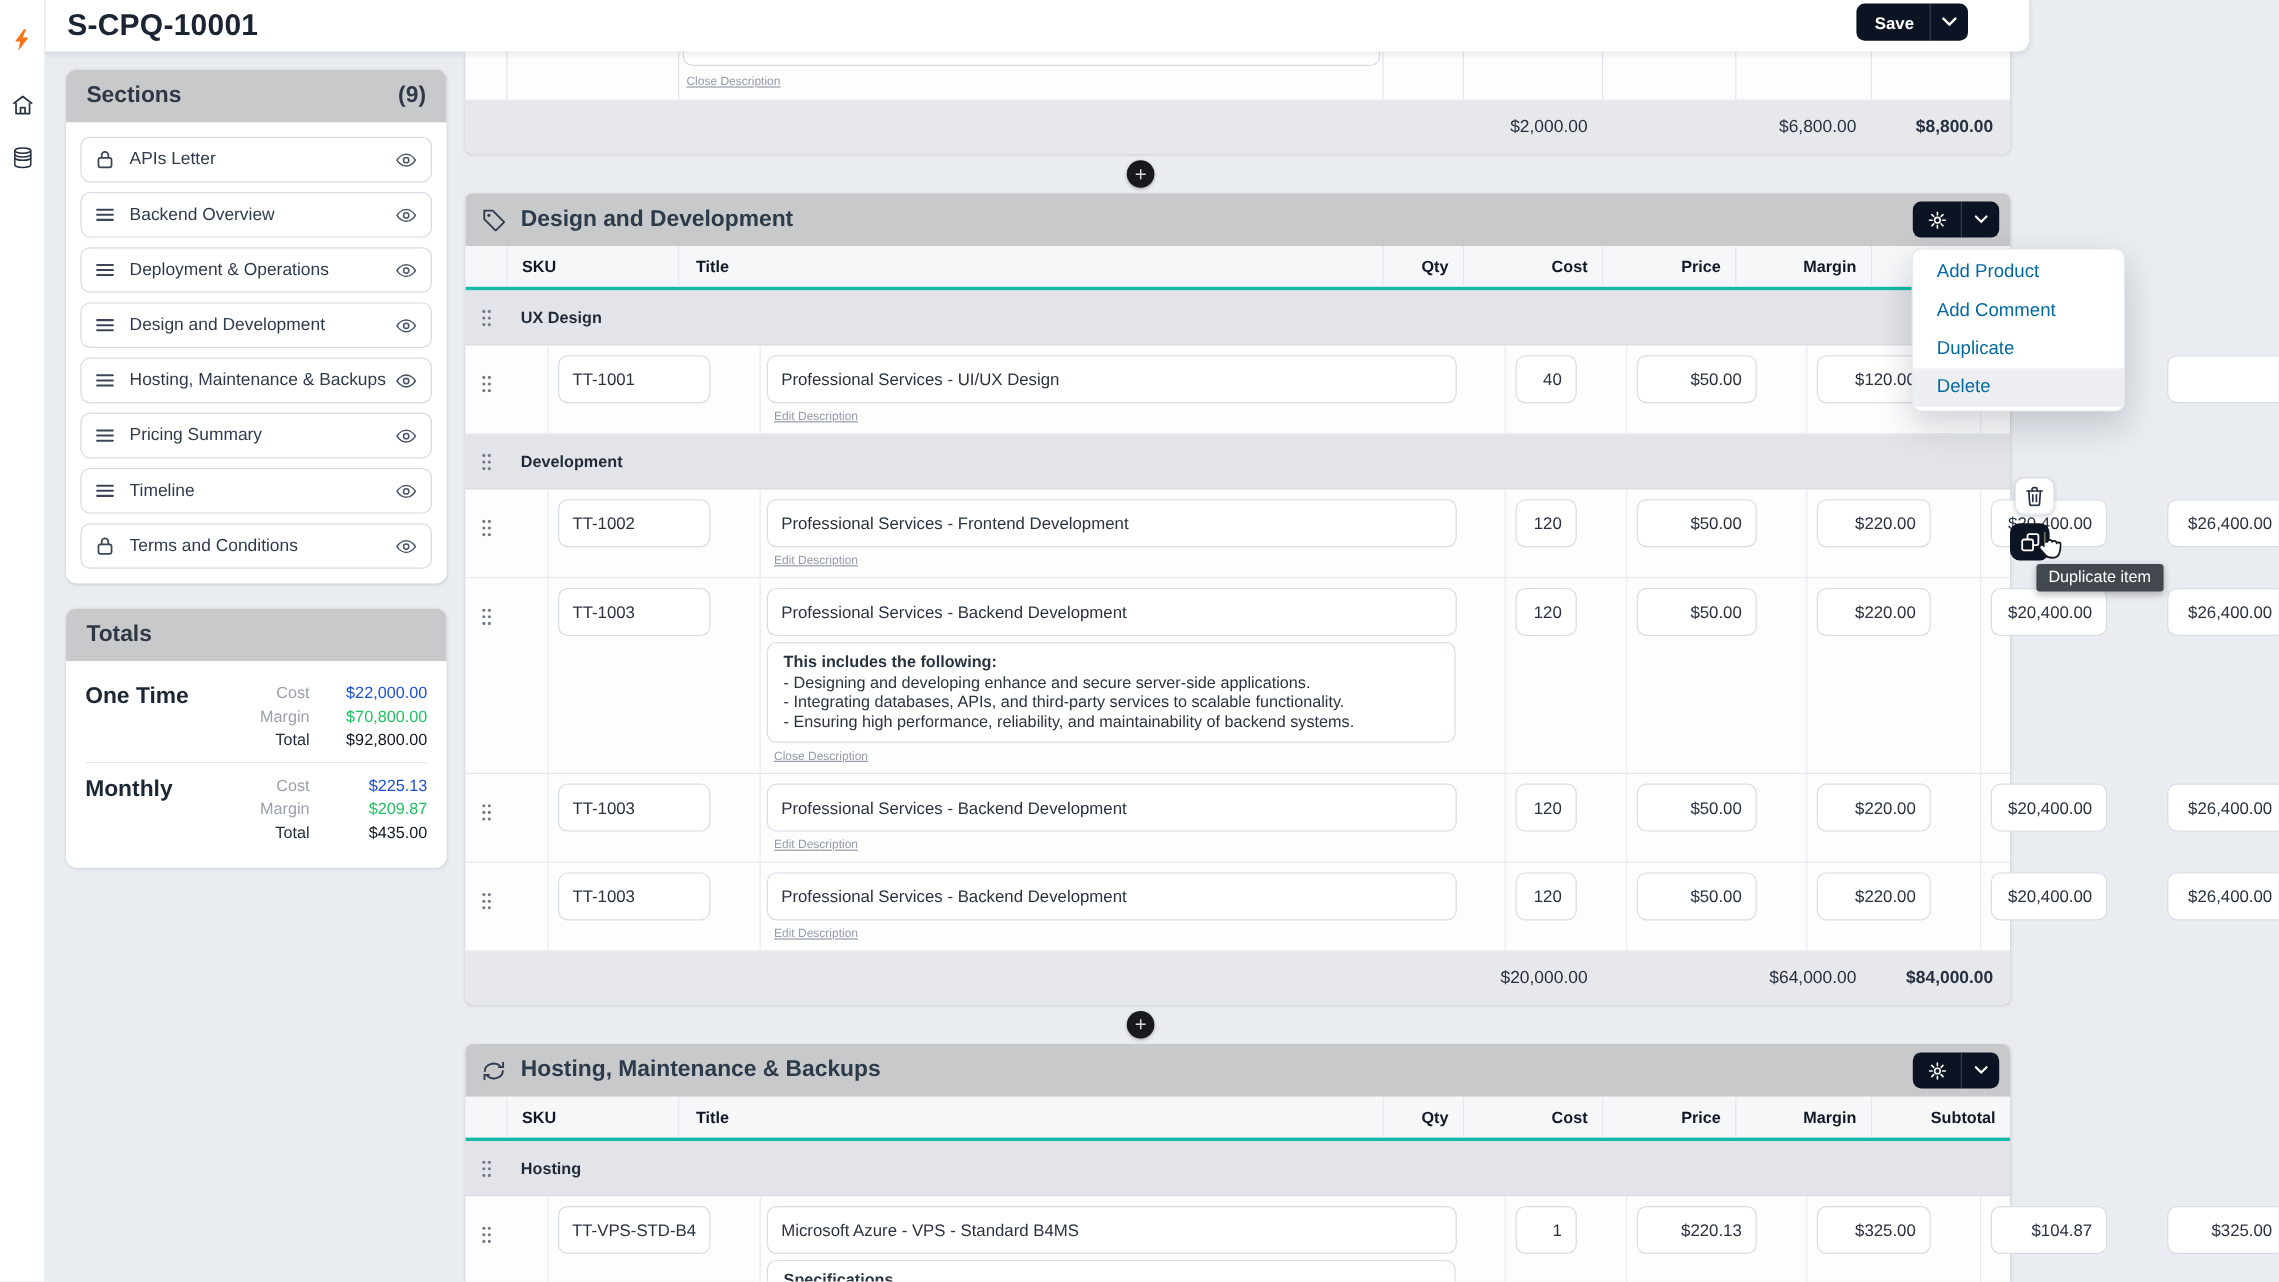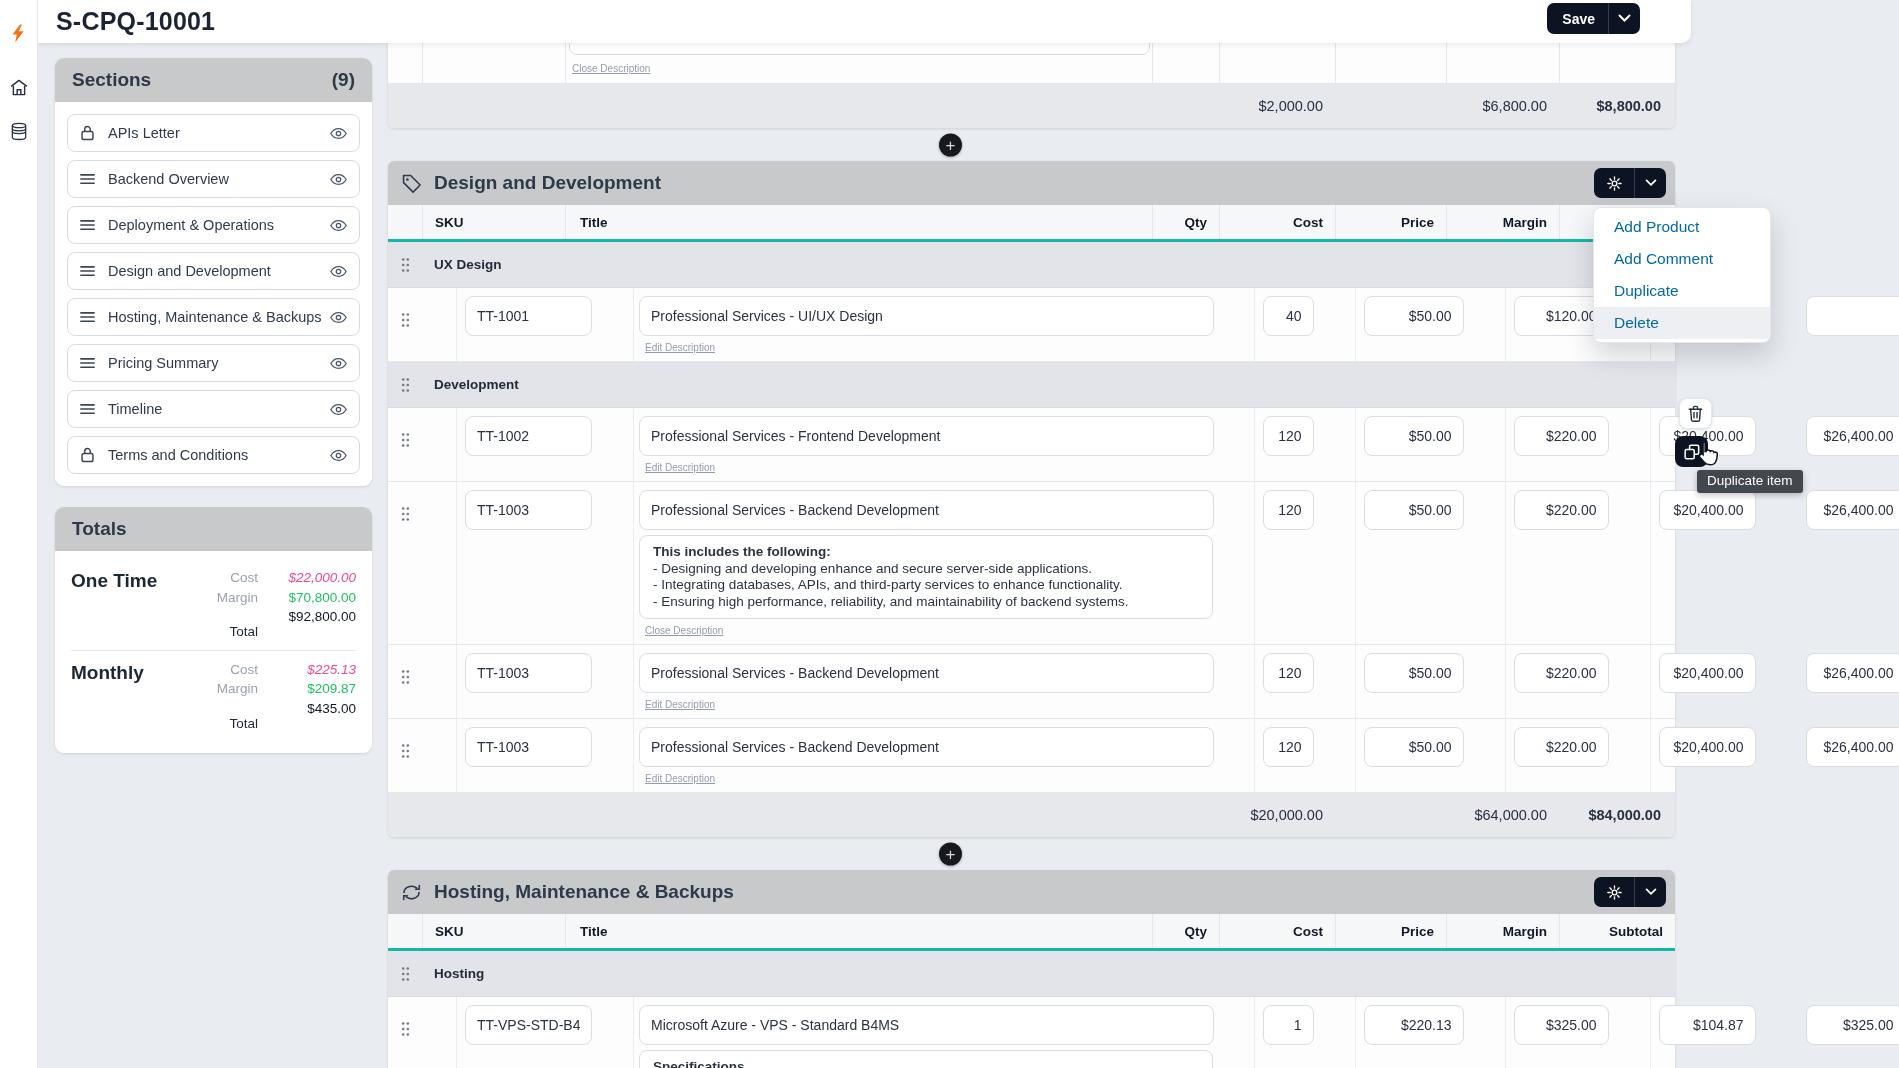--- a/index.html
+++ b/index.html
@@ -37,23 +37,23 @@
   .s-icon { width:17px; display:flex; margin-right:11px; }
   .s-label { font-size:14.5px; color:#2f3b4c; }
   .s-eye { margin-left:auto; display:flex; cursor:pointer; }
 
   .totals-body { padding:8px 16px 12px; }
   .tot-group { display:flex; justify-content:space-between; padding:9px 0 8px; }
   .tot-name { font-size:19px; font-weight:700; color:#1c2736; padding-top:2px; }
   .tot-rows { display:flex; flex-direction:column; }
   .tot-row { display:flex; justify-content:flex-end; line-height:19.5px; font-size:13.5px; }
   .tot-label { color:#9aa1ad; margin-right:14px; }
-  .tl-total { color:#1f2937;margin-top:15px; }
+  .tl-total { color:#1f2937; }
   .tot-value { width:84px; text-align:right; }
-  .tv-cost { color:#ec4899;font-style:italic; }
+  .tv-cost { color:#1d4ed8; }
   .tv-margin { color:#1fc262; }
   .tv-total { color:#111827; }
   .tot-div { border-top:1px solid #e5e7eb; }
 
   
   .main-col { position:absolute; left:388px; top:-90px; width:1287px; z-index:5; }
   .table { background:#fdfdfe; border-radius:6px; box-shadow:0 1px 3px rgba(16,24,40,.12); }
   .table.partial { border-radius:0 0 6px 6px; }
 
   .sec-head { height:44px; background:#c8c9cb; border-radius:6px 6px 0 0; display:flex; align-items:center; padding-left:14px; }
@@ -517,21 +517,21 @@
             </span>
           </div>
           <div class="cell c-sku">
             <input class="fld" value="TT-1003" style="">
           </div>
           <div class="cell c-title">
             <input class="fld" value="Professional Services - Backend Development" style="">
             <div class="desc-box">
               <div class="dhead">This includes the following:</div>
               <div>- Designing and developing enhance and secure server-side applications.</div>
-              <div>- Integrating databases, APIs, and third-party services to enhance functionality.</div>
+              <div>- Integrating databases, APIs, and third-party services to scalable functionality.</div>
               <div>- Ensuring high performance, reliability, and maintainability of backend systems.</div>
             </div>
             <div class="desc-link">Close Description</div>
           </div>
           <div class="cell c-qty num-in">
             <input class="fld" value="120" style="">
           </div>
           <div class="cell c-cost num-in">
             <input class="fld" value="$50.00" style="">
           </div>

